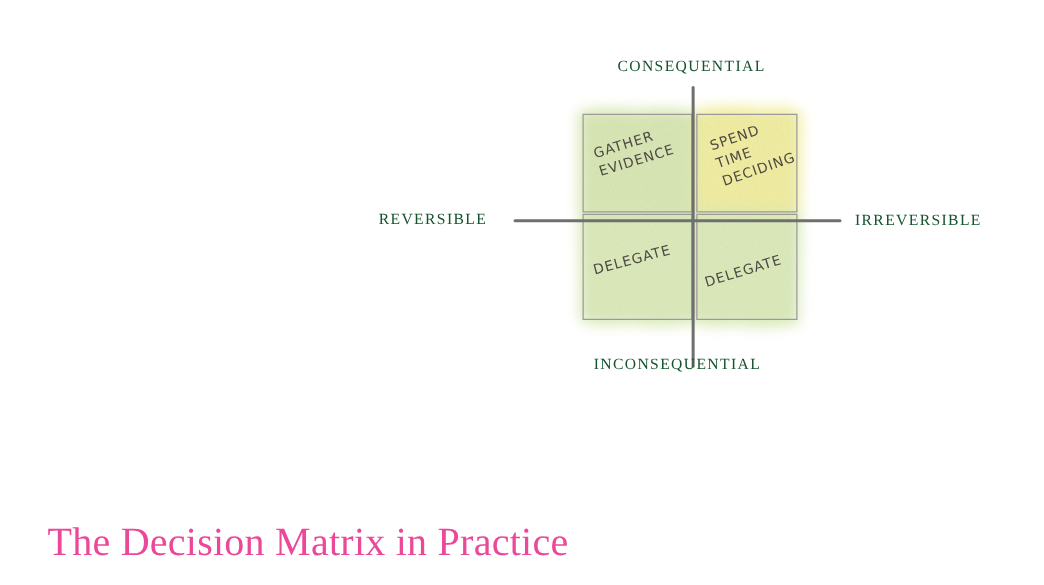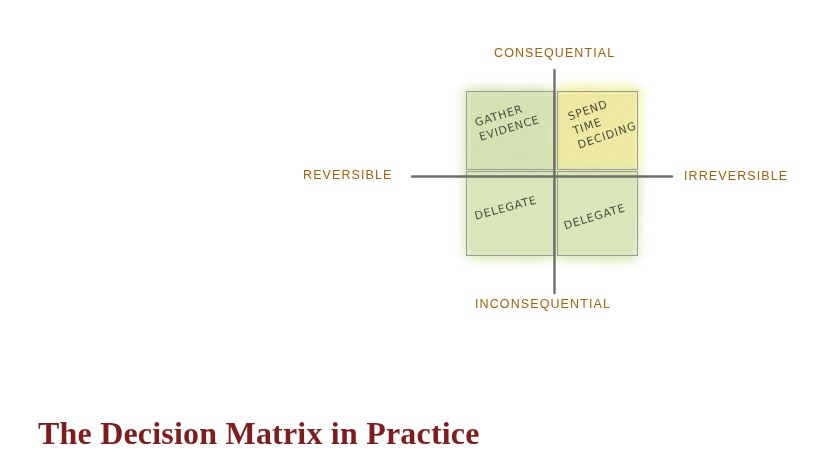--- a/index.html
+++ b/index.html
@@ -25,29 +25,29 @@
   }
   #matrix-svg {
     position: absolute;
     left: 0;
     top: 0;
   }
 
   
   .hand-label {
     position: absolute;
-    color: #a16207;
-    font-family: Liberation Sans, sans-serif;
+    color: #14532d;
+    font-family: Liberation Serif, serif;
     font-size: 12.5px;
     letter-spacing: 1.1px;
     white-space: nowrap;
     -webkit-font-smoothing: antialiased;
   }
   #axis-label-top     { left: 494px; top: 46px; }
-  #axis-label-bottom  { left: 475px; top: 297px; }
+  #axis-label-bottom  { left: 475px; top: 284px; }
   #axis-label-left    { left: 303px; top: 168px; }
   #axis-label-right   { left: 684px; top: 169px; text-align: right; }
 
   .quadrant-text {
     position: absolute;
     color: #4c4a42;
     font-family: "DejaVu Sans", sans-serif;
     font-size: 11px;
     letter-spacing: 0.8px;
     line-height: 15px;
@@ -72,22 +72,22 @@
   }
 
   
   #page-heading {
     position: absolute;
     left: 38px;
     top: 415px;
     margin: 0;
     font-family: "Liberation Serif", "DejaVu Serif", serif;
     font-size: 32px;
-    font-weight: 700;
-    color: #7f1d1d;
+    font-weight: 400;
+    color: #ec4899;
     letter-spacing: 0.2px;
   }
 </style>
 </head>
 <body>
 
 <div id="matrix-figure">
 
   <svg id="matrix-svg" width="835" height="340" viewBox="0 0 835 340">
     <defs>

